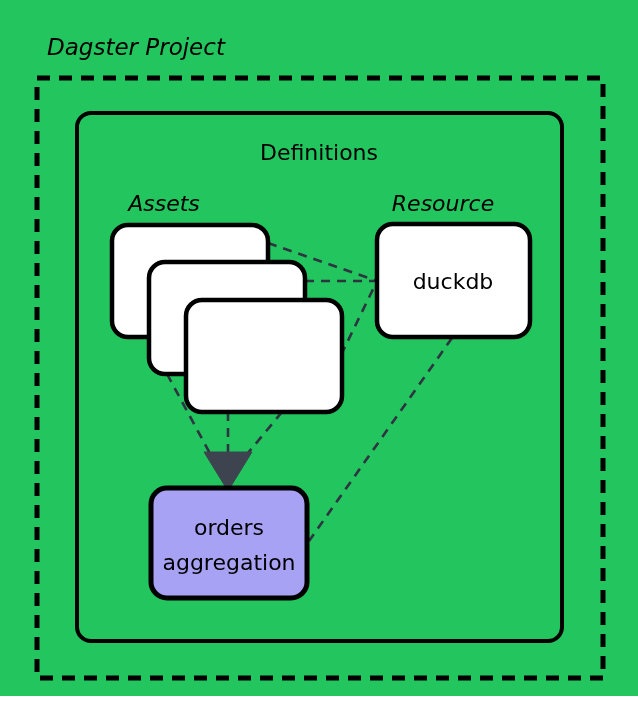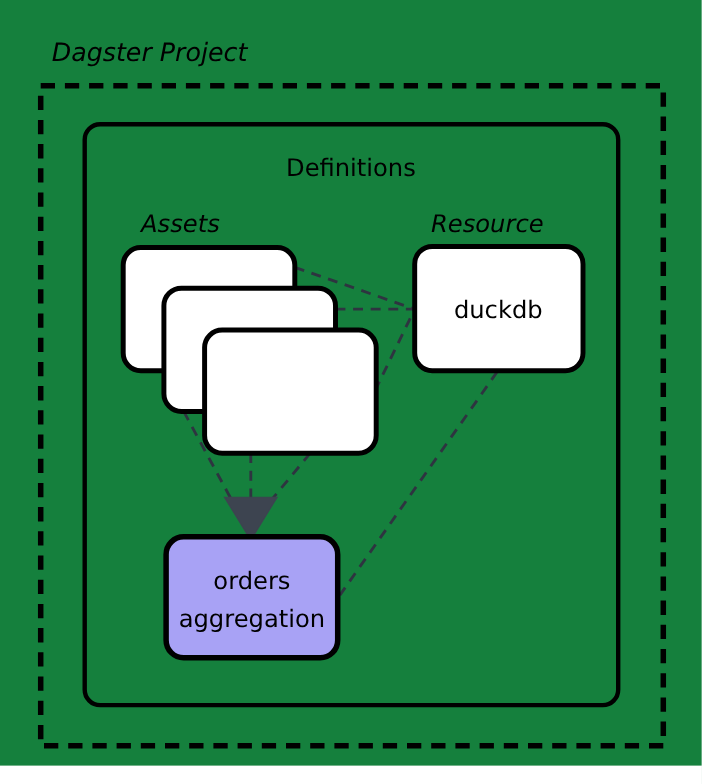--- a/index.html
+++ b/index.html
@@ -10,21 +10,21 @@
   body {
     width: 638px;
     height: 713px;
     overflow: hidden;
     font-family: "DejaVu Sans", "Liberation Sans", sans-serif;
   }
   #diagram-root {
     position: relative;
     width: 638px;
     height: 696px;
-    background: #15803d;
+    background: #22c55e;
   }
   #diagram-svg {
     position: absolute;
     left: 0;
     top: 0;
     width: 638px;
     height: 713px;
   }
   .svg-label {
     fill: #000000;

